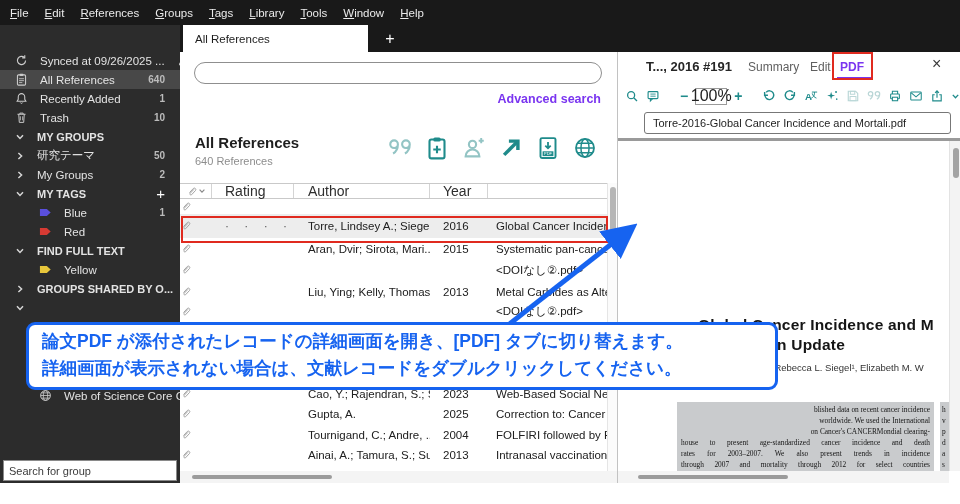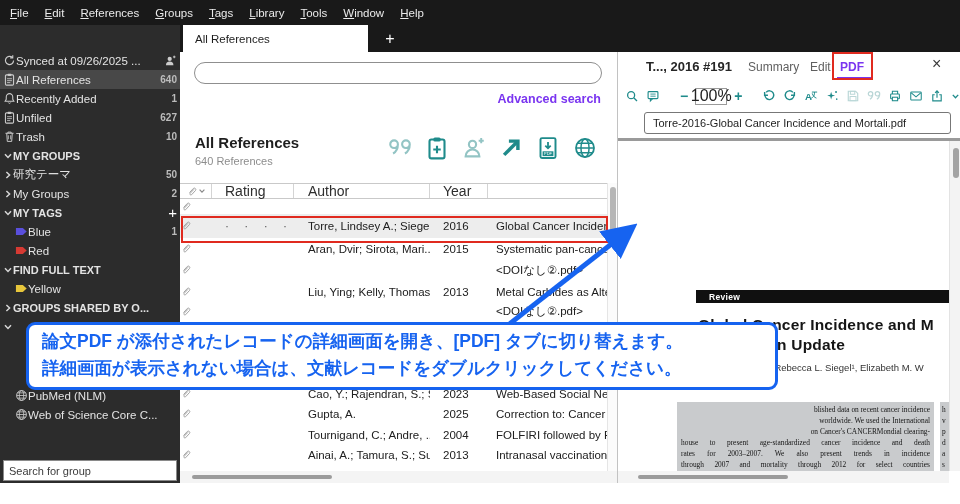--- a/index.html
+++ b/index.html
@@ -11,22 +11,22 @@
 
   
   #menubar{position:absolute;left:0;top:0;width:960px;height:25px;background:#191919;
     display:flex;align-items:center;padding-left:2px}
   .menu-item{color:#eaeaea;font-size:11.5px;padding:0 8px;cursor:default}
   .menu-item .mn{text-decoration:underline}
 
   
   #sidebar{position:absolute;left:0;top:25px;width:180px;height:458px;background:#2c2c2c}
   #sidebar-rows{position:absolute;left:0;top:26px;width:180px}
-  .sb-row{display:flex;align-items:center;height:19px;padding:0 3px;color:#e3e3e3;
-    font-size:11.5px;gap:0;white-space:nowrap;overflow:hidden}
+  .sb-row{display:flex;align-items:center;height:19px;padding:0 15px;color:#e3e3e3;
+    font-size:11.5px;gap:12px;white-space:nowrap;overflow:hidden}
   .sb-row.selected{background:#484848}
   .sb-row.hdr{font-weight:700;font-size:11px}
   .sb-row .count{margin-left:auto;color:#bcbcbc;font-size:10px;font-weight:700}
   .sb-row .plus{margin-left:auto;color:#fff;font-size:15px;font-weight:400}
   .sb-ic{width:13px;height:13px;color:#cccccc;flex:0 0 13px}
   .sb-chev{width:10px;height:10px;color:#d6d6d6;flex:0 0 10px}
   .sb-ind{width:12px;flex:0 0 12px}
   #gsearch{position:absolute;left:3px;top:435px;width:174px;height:21px;background:#fff;
     border:1px solid #8a8a8a;display:flex;align-items:center;padding:0 5px}
   #gsearch input{border:none;outline:none;flex:1;font-size:11px;font-family:inherit;min-width:0}
@@ -183,31 +183,20 @@
               <path d="M8 2a4 4 0 0 0-4 4v3L2.6 11.5h10.8L12 9V6a4 4 0 0 0-4-4z" fill="none" stroke="currentColor" stroke-width="1.3"></path>
               <path d="M6.6 13a1.5 1.5 0 0 0 2.8 0" fill="none" stroke="currentColor" stroke-width="1.2"></path>
             </svg>
           </span>
           <span>Recently Added</span>
           <span class="count">1</span>
         </div>
         <div class="sb-row  ">
           <span class="sb-ic icn">
             <svg viewBox="0 0 16 16">
-              <rect x="3" y="2.3" width="10" height="12.6" rx="1.3" fill="none" stroke="currentColor" stroke-width="1.3"></rect>
-              <rect x="5.6" y="1" width="4.8" height="2.6" rx="1" fill="currentColor"></rect>
-              <path d="M5 7h6M5 9.4h6M5 11.8h4" fill="none" stroke="currentColor" stroke-width="1"></path>
-            </svg>
-          </span>
-          <span>Unfiled</span>
-          <span class="count">627</span>
-        </div>
-        <div class="sb-row  ">
-          <span class="sb-ic icn">
-            <svg viewBox="0 0 16 16">
               <path d="M3 4h10M6 4V2.6h4V4M4.6 4l.7 10h5.4l.7-10" fill="none" stroke="currentColor" stroke-width="1.2"></path>
               <path d="M6.6 6.5v5M9.4 6.5v5" fill="none" stroke="currentColor" stroke-width="1"></path>
             </svg>
           </span>
           <span>Trash</span>
           <span class="count">10</span>
         </div>
         <div class="sb-row  hdr">
           <span class="sb-chev icn">
             <svg viewBox="0 0 10 10">
@@ -622,21 +611,20 @@
       </div>
     <div id="dt-attach">
       <span class="clip icn"></span>
       <div id="file-select">
         <span>Torre-2016-Global Cancer Incidence and Mortali.pdf</span>
         <span class="chev icn"></span>
       </div>
     </div>
     <div id="dt-sep"></div>
     <div id="viewer">
-      <div id="review-bar">Review</div>
       <div id="pdf-title">
         <div>Global Cancer Incidence and M</div>
         <div>Trends—An Update</div>
       </div>
       <div id="pdf-authors">Lindsey A. Torre¹, Rebecca L. Siegel¹, Elizabeth M. W</div>
       <div id="abstract">
           <div class="abs-line frag">blished data on recent cancer incidence</div>
           <div class="abs-line frag">worldwide. We used the International</div>
           <div class="abs-line frag">on Cancer's CANCERMondial clearing-</div>
           <div class="abs-line full">house to present age-standardized cancer incidence and death</div>

